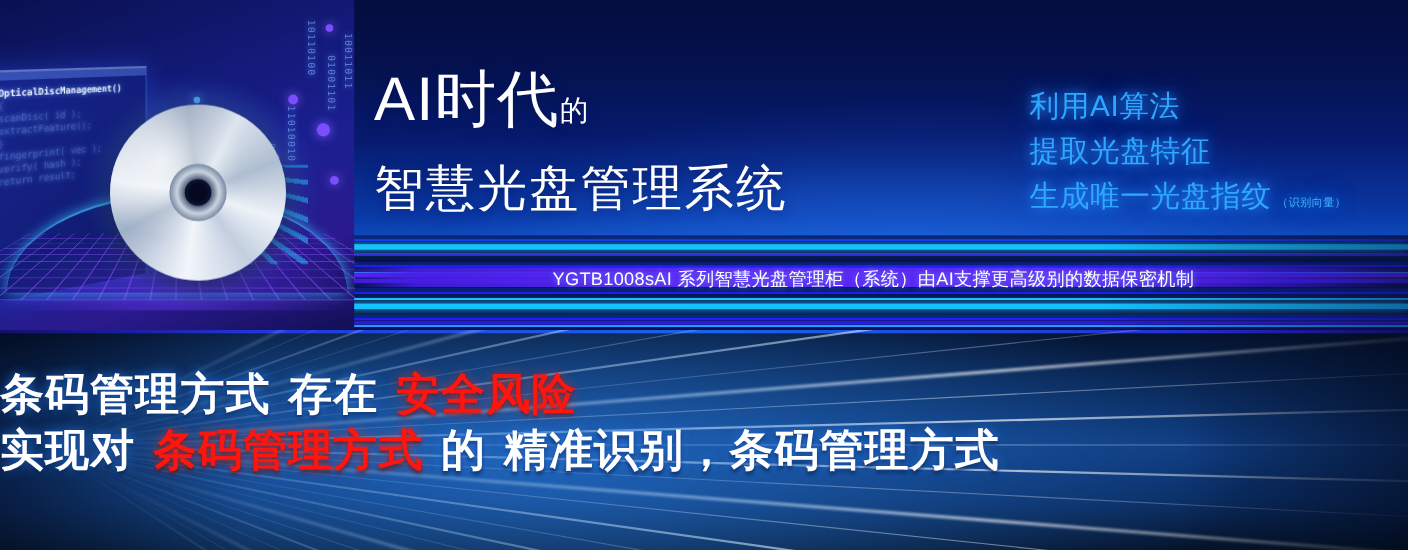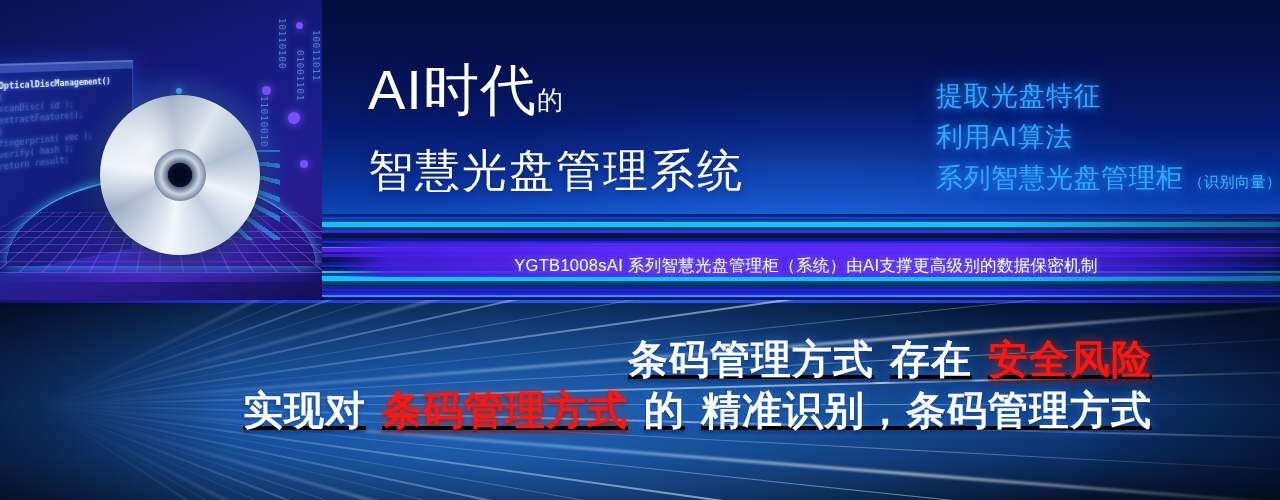--- a/index.html
+++ b/index.html
@@ -137,48 +137,48 @@
     box-shadow:0 0 12px rgba(60,190,255,.8);
   }
   .cd-rays{
     position:absolute; left:150px; top:150px; width:130px; height:90px; z-index:3;
     background:repeating-conic-gradient(from 190deg at 0% 0%,
       rgba(40,190,255,.55) 0deg 2deg, rgba(0,0,0,0) 2deg 7deg);
     filter:blur(.4px);
   }
 
   
-  .headline{ position:absolute; left:368px; top:62px; z-index:5; }
+  .headline{ position:absolute; left:340px; top:62px; z-index:5; }
   .hl-1{
     font-size:56px; font-weight:500; color:#ffffff; line-height:1.0;
     letter-spacing:1px; text-shadow:0 2px 10px rgba(0,20,90,.6);
   }
   .hl-1 .small{ font-size:26px; font-weight:400; }
   .hl-2{
     margin-top:30px; font-size:45px; font-weight:500; color:#ffffff;
     line-height:1.0; letter-spacing:2px; text-shadow:0 2px 10px rgba(0,20,90,.6);
   }
 
   
   .features{ position:absolute; left:936px; top:76px; z-index:5; }
   .feat{
     font-size:27px; font-weight:500; color:#2ea8ff; line-height:1.52;
     letter-spacing:.5px;
     text-shadow:0 0 10px rgba(40,150,255,.95), 0 0 22px rgba(20,110,255,.75);
     white-space:nowrap;
   }
-  .feat .paren{ font-size:15px; color:#3fb4ff; margin-left:5px; }
+  .feat .paren{ font-size:10px; color:#3fb4ff; margin-left:5px; }
 
   
   .sub-strip{
-    position:absolute; left:332px; top:243px; width:948px; height:34px; z-index:7;
+    position:absolute; left:320px; top:243px; width:948px; height:18px; z-index:7;
     background:linear-gradient(90deg,
       rgba(60,25,220,.0) 0%, rgba(70,30,230,.85) 6%, rgba(92,40,245,.95) 30%,
       rgba(92,40,245,.95) 70%, rgba(60,25,215,.55) 90%, rgba(40,20,170,.0) 100%);
-    display:flex; align-items:flex-end; justify-content:center;
+    display:flex; align-items:flex-start; justify-content:center;
   }
   .sub-strip-text{
     font-size:16.5px; color:#ffffff; letter-spacing:.3px; white-space:nowrap;
     text-shadow:0 0 6px rgba(120,170,255,.8);
   }
 
   
   .bottom-section{
     position:absolute; left:0; top:300px; width:1280px; height:200px;
     background:
@@ -197,21 +197,21 @@
     background:linear-gradient(90deg, rgba(210,235,255,0) 0%, rgba(200,230,255,.75) 45%, rgba(255,255,255,.9) 62%, rgba(180,220,255,0) 100%);
     transform-origin:left center;
   }
   .streak.thin{ height:1px; opacity:.55; }
   .streak.soft{ height:3px; opacity:.35; filter:blur(1.2px); }
   .vignette-b{
     position:absolute; inset:0;
     background:linear-gradient(90deg, rgba(2,8,26,.55) 0%, rgba(2,8,26,0) 18%, rgba(2,8,26,0) 84%, rgba(2,8,26,.6) 100%);
   }
 
-  .bottom-copy{ position:absolute; left:0; top:334px; width:1152px; z-index:8; text-align:right;text-decoration:underline; }
+  .bottom-copy{ position:absolute; left:0; top:334px; width:1152px; z-index:8; text-align:left; }
   .bl{
     font-size:40px; font-weight:bold; color:#ffffff; line-height:1.28;
     letter-spacing:1px; white-space:nowrap;
     text-shadow:0 0 10px rgba(40,120,230,.9), 0 2px 4px rgba(0,10,40,.8);
   }
   .bl .red{
     color:#ff1510;
     text-shadow:0 0 10px rgba(255,60,30,.55), 0 2px 4px rgba(60,0,0,.6);
   }
   .bl .sp{ display:inline-block; width:16px; }
@@ -277,27 +277,27 @@
 
     <div class="headline">
       <div class="hl-1">
         <span>AI时代</span><span class="small">的</span>
       </div>
       <div class="hl-2">智慧光盘管理系统</div>
     </div>
 
     <div class="features">
       <div class="feat">
+        <span>利用AI算法</span>
+      </div>
+      <div class="feat">
         <span>提取光盘特征</span>
       </div>
       <div class="feat">
-        <span>利用AI算法</span>
-      </div>
-      <div class="feat">
-        <span>系列智慧光盘管理柜</span><span class="paren">（识别向量）</span>
+        <span>生成唯一光盘指纹</span><span class="paren">（识别向量）</span>
       </div>
     </div>
 
     <div class="sub-strip">
       <div class="sub-strip-text">YGTB1008sAI 系列智慧光盘管理柜（系统）由AI支撑更高级别的数据保密机制</div>
     </div>
   </div>
 
   <div class="bottom-section">
     <div class="bottom-topline"></div>

